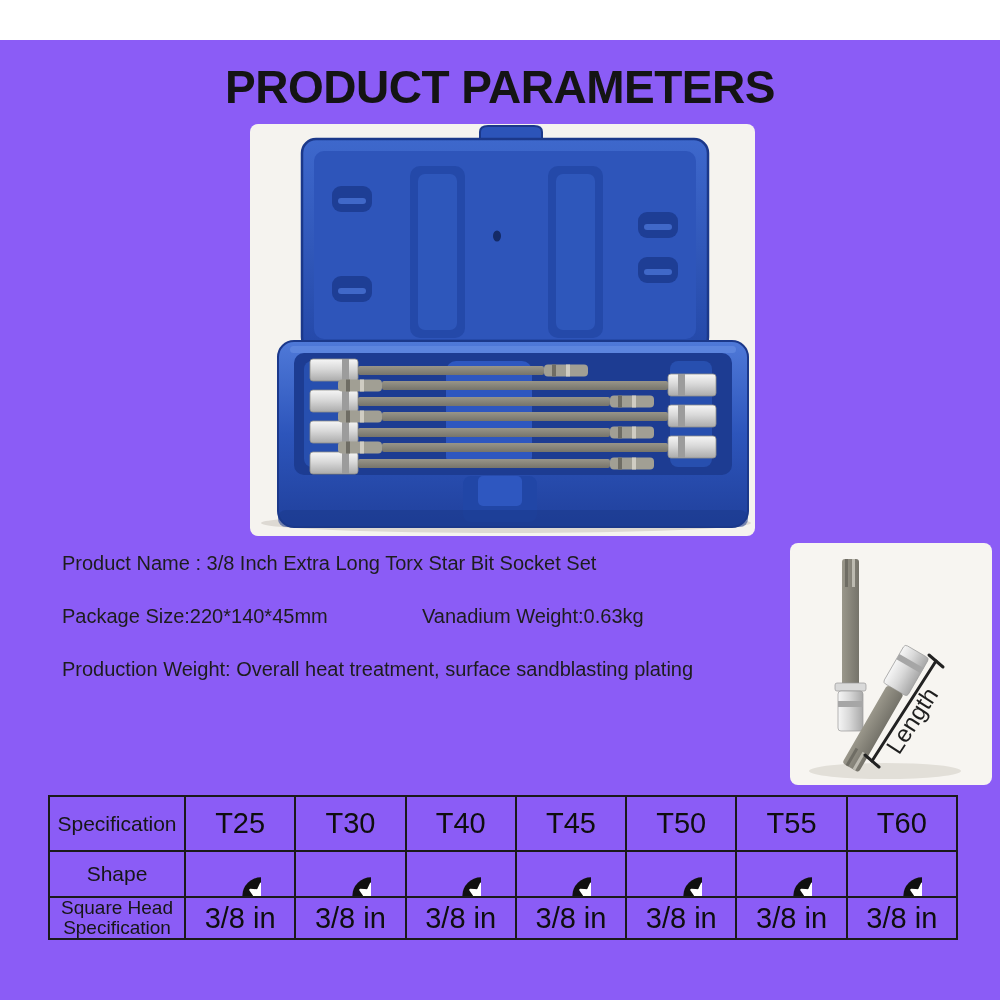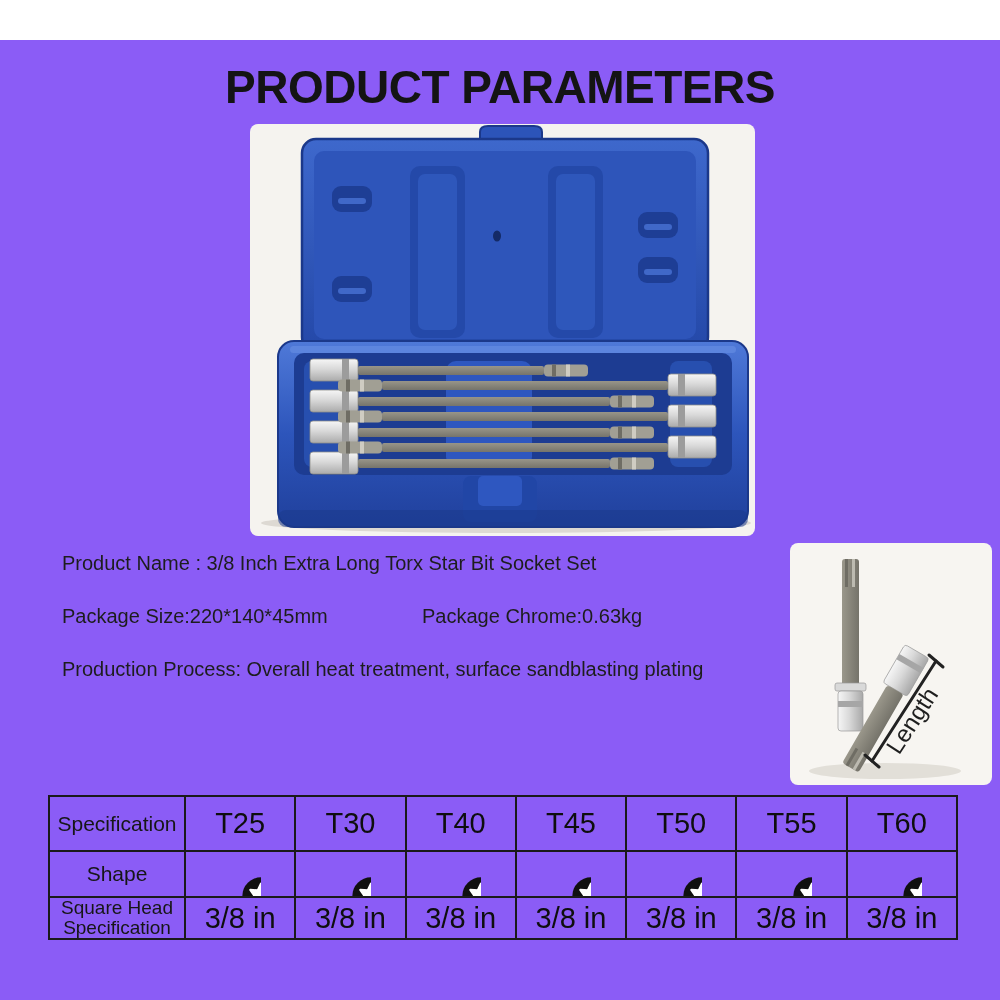--- a/index.html
+++ b/index.html
@@ -181,23 +181,23 @@
           <rect x="228" y="352" width="44" height="30" rx="5" fill="#2e57c0"></rect>
           <rect x="28" y="386" width="470" height="17" rx="8" fill="#1c3a8c" opacity="0.55"></rect>
         </g>
       </g>
     </svg>
   </div>
 
   <div class="info">
     <p>Product Name : 3/8 Inch Extra Long Torx Star Bit Socket Set</p>
     <p>
-      <span class="size-span">Package Size:220*140*45mm</span><span>Package Chrome:0.63kg</span>
+      <span class="size-span">Package Size:220*140*45mm</span><span>Vanadium Weight:0.63kg</span>
     </p>
-    <p>Production Process: Overall heat treatment, surface sandblasting plating</p>
+    <p>Production Weight: Overall heat treatment, surface sandblasting plating</p>
   </div>
 
   <div class="length-photo">
     <svg viewBox="0 0 202 242">
       <rect width="202" height="242" rx="8" fill="#f7f5f1"></rect>
       <ellipse cx="95" cy="228" rx="76" ry="8" fill="#e2dfd8"></ellipse>
       <g>
         <rect x="52" y="16" width="17" height="128" rx="3" fill="url(#shaftGradH)"></rect>
         <rect x="55" y="16" width="3" height="28" fill="#6f6d64"></rect>
         <rect x="62" y="16" width="3" height="28" fill="#bcbab0"></rect>

